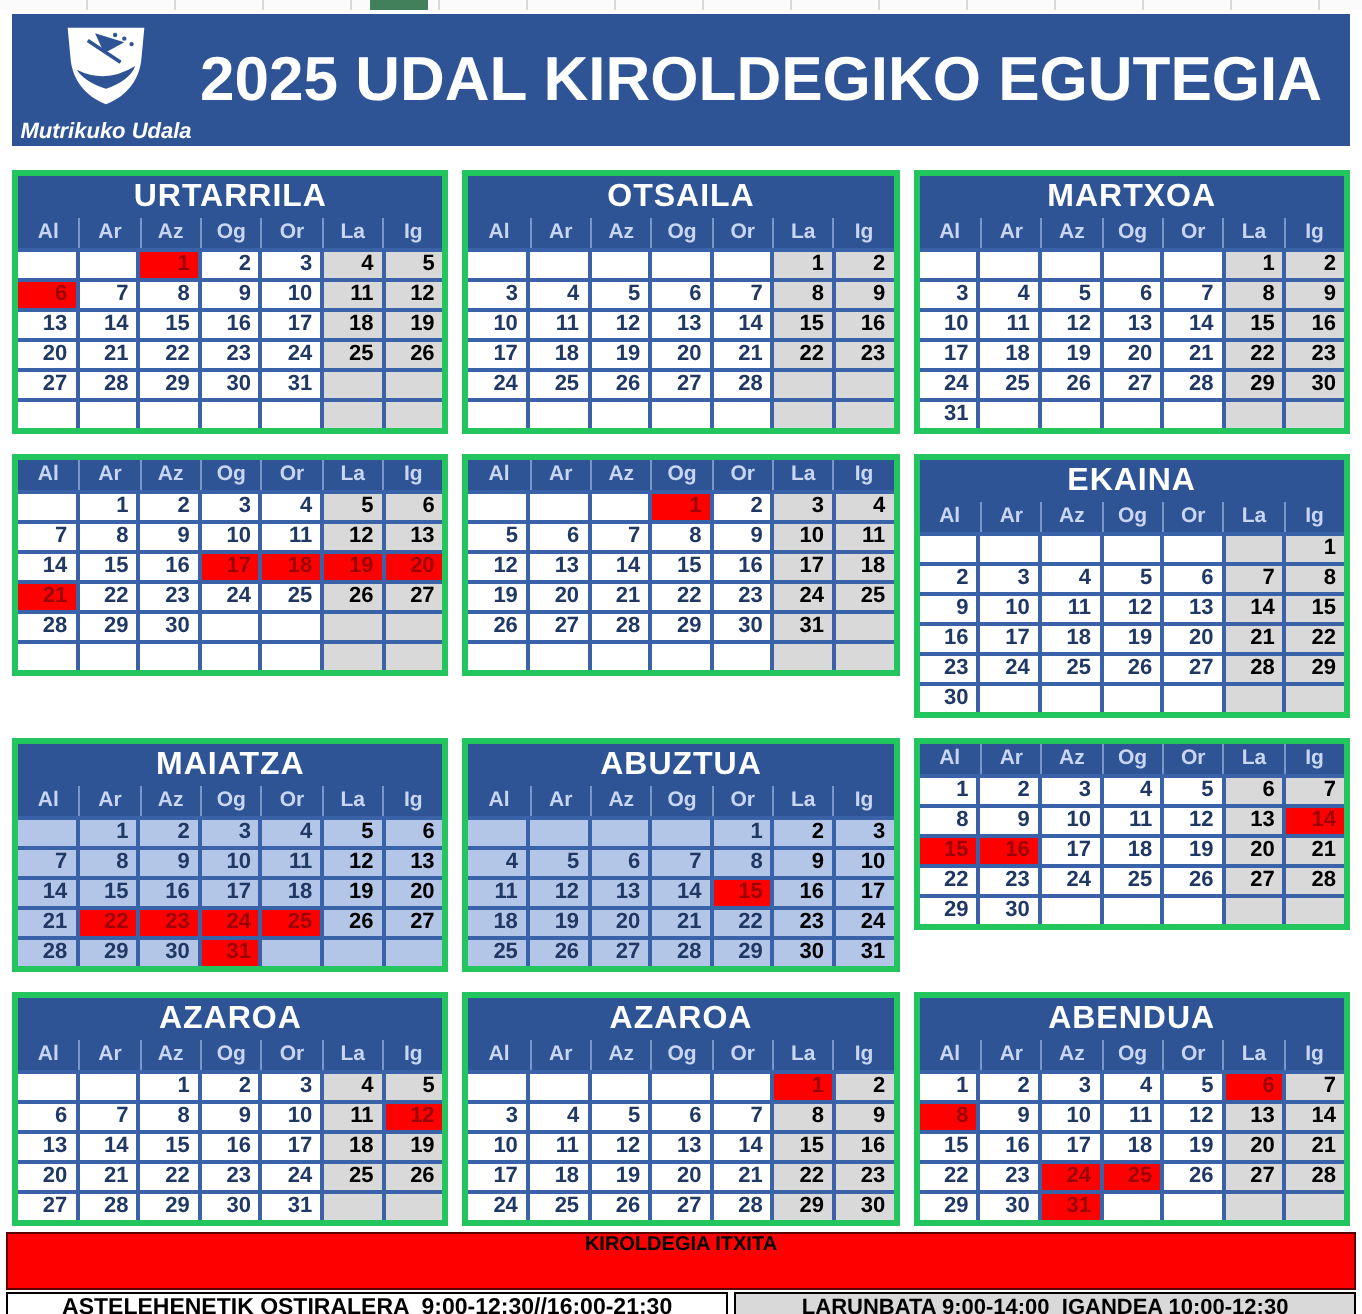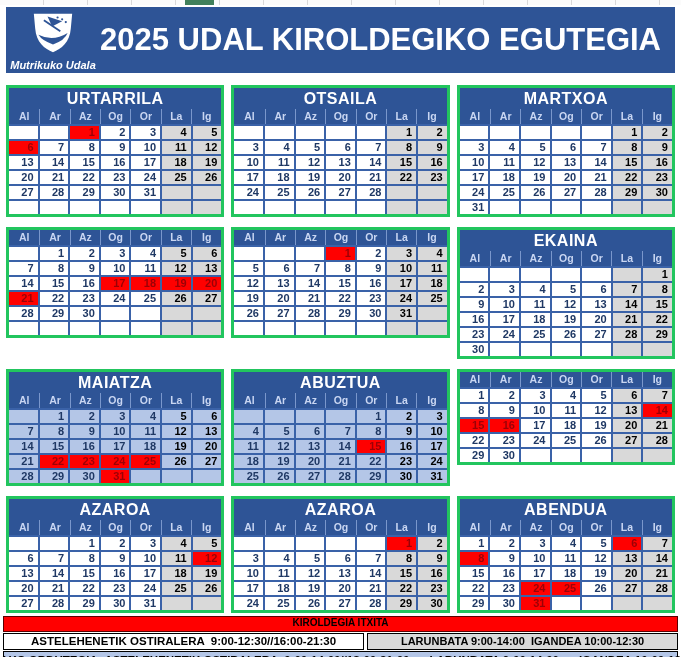--- a/index.html
+++ b/index.html
@@ -49,21 +49,21 @@
     height:13px; line-height:13px; font-size:11px; font-weight:bold;
     text-align:right; padding-right:4px; background:#fff; color:#1f3864;
   }
   .cell.we { background:#d9d9d9; color:#000; }
   .cell.summer { background:#b4c6e7; }
   .cell.red { background:#ff0000; color:#9c0006; }
 
   
   .footer { margin:3px 3px 0 3px; }
   .closed-banner {
-    background:#ff0000; border:1px solid #5a0000; height:16px; line-height:11px;
+    background:#ff0000; border:1px solid #5a0000; height:29px; line-height:11px;
     text-align:center; font-weight:bold; font-size:10px; color:#000;
   }
   .sched-row { display:flex; gap:3px; margin-top:1px; }
   .sched-weekday {
     flex:0 0 53.5%; background:#fff; border:1px solid #000; height:17px; line-height:15px;
     text-align:center; font-weight:bold; font-size:11.5px; white-space:pre;
   }
   .sched-weekend {
     flex:1; background:#d9d9d9; border:1px solid #000; height:17px; line-height:15px;
     text-align:center; font-weight:bold; font-size:11px; white-space:pre;

